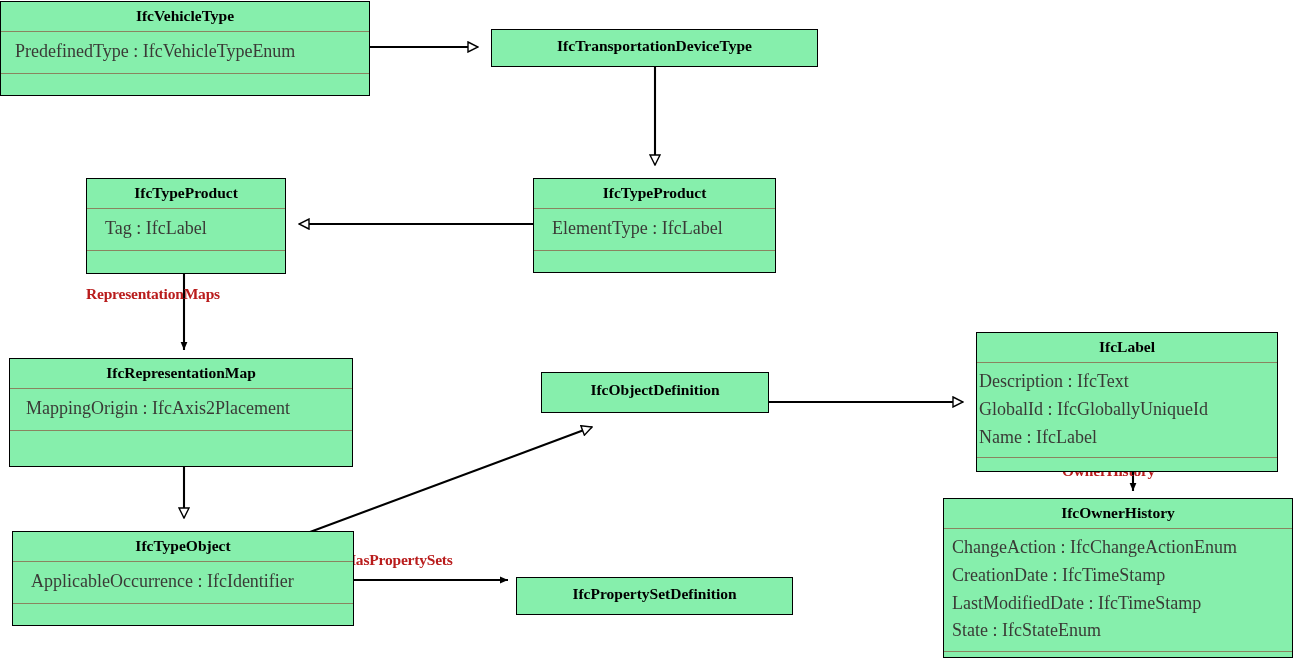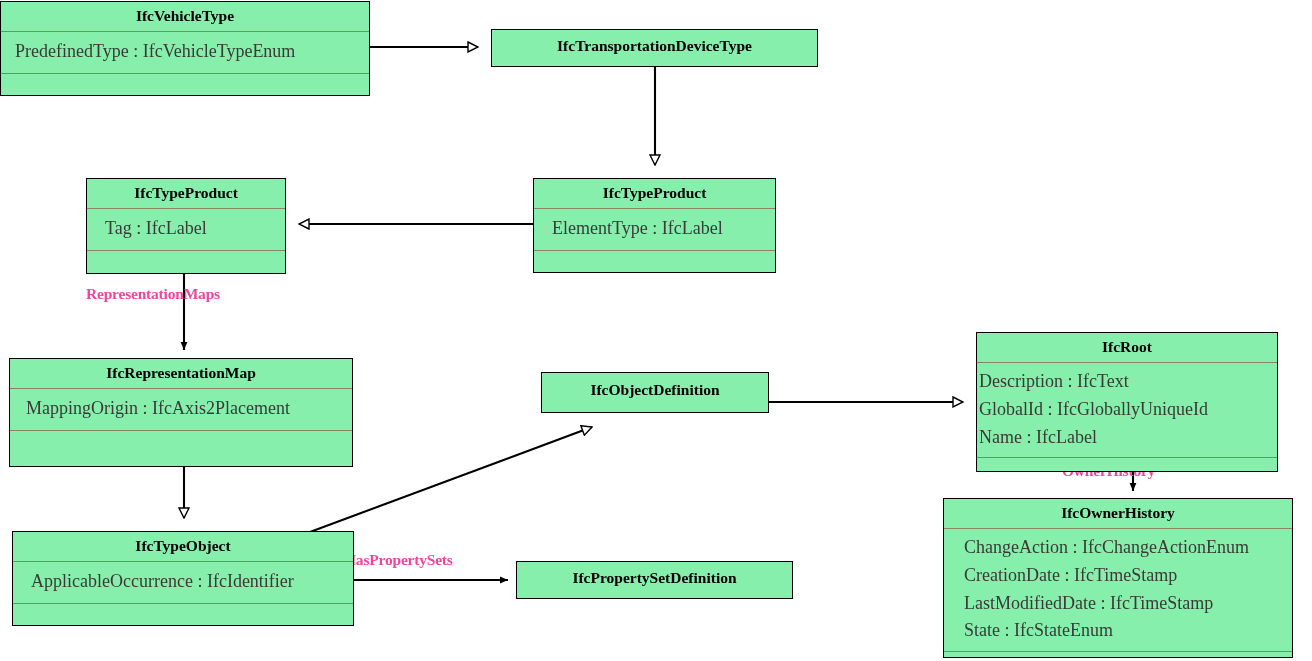--- a/index.html
+++ b/index.html
@@ -62,21 +62,21 @@
     top: 0;
     width: 1312px;
     height: 661px;
     pointer-events: none;
   }
   .edge-label {
     position: absolute;
     font-family: "Liberation Serif", "DejaVu Serif", serif;
     font-size: 15.5px;
     font-weight: bold;
-    color: #ec4899;
+    color: #b91c1c;
     white-space: nowrap;
     letter-spacing: -0.2px;
   }
 </style>
 </head>
 <body>
 
 <div id="canvas">
 
   <svg id="edges" viewBox="0 0 1312 661" width="1312" height="661">
@@ -166,45 +166,45 @@
       <div class="attr-line">MappingOrigin : IfcAxis2Placement</div>
     </div>
     <div class="cmp-ops"></div>
   </div>
 
   <div class="uml-class" style="left:541px; top:372px; width:228px; height:41px;">
     <div class="cmp-title" style="padding-top:8px;">IfcObjectDefinition</div>
   </div>
 
   <div class="uml-class" style="left:976px; top:332px; width:302px; height:140px;">
-    <div class="cmp-title">IfcRoot</div>
+    <div class="cmp-title">IfcLabel</div>
     <div class="cmp-attrs" style="padding-left:2px;">
       <div class="attr-line">Description : IfcText</div>
       <div class="attr-line">GlobalId : IfcGloballyUniqueId</div>
       <div class="attr-line">Name : IfcLabel</div>
     </div>
     <div class="cmp-ops"></div>
   </div>
 
   <div class="uml-class" style="left:943px; top:498px; width:350px; height:160px;">
     <div class="cmp-title">IfcOwnerHistory</div>
-    <div class="cmp-attrs" style="padding-left:20px;">
+    <div class="cmp-attrs" style="padding-left:8px;">
       <div class="attr-line">ChangeAction : IfcChangeActionEnum</div>
       <div class="attr-line">CreationDate : IfcTimeStamp</div>
       <div class="attr-line">LastModifiedDate : IfcTimeStamp</div>
       <div class="attr-line">State : IfcStateEnum</div>
     </div>
     <div class="cmp-ops"></div>
   </div>
 
   <div class="uml-class" style="left:12px; top:531px; width:342px; height:95px;">
     <div class="cmp-title">IfcTypeObject</div>
     <div class="cmp-attrs single" style="padding-left:18px;">
       <div class="attr-line">ApplicableOccurrence : IfcIdentifier</div>
     </div>
     <div class="cmp-ops"></div>
   </div>
 
-  <div class="uml-class" style="left:516px; top:561px; width:277px; height:38px;">
+  <div class="uml-class" style="left:516px; top:577px; width:277px; height:38px;">
     <div class="cmp-title" style="padding-top:7px;">IfcPropertySetDefinition</div>
   </div>
 
 </div>
 
 </body></html>

